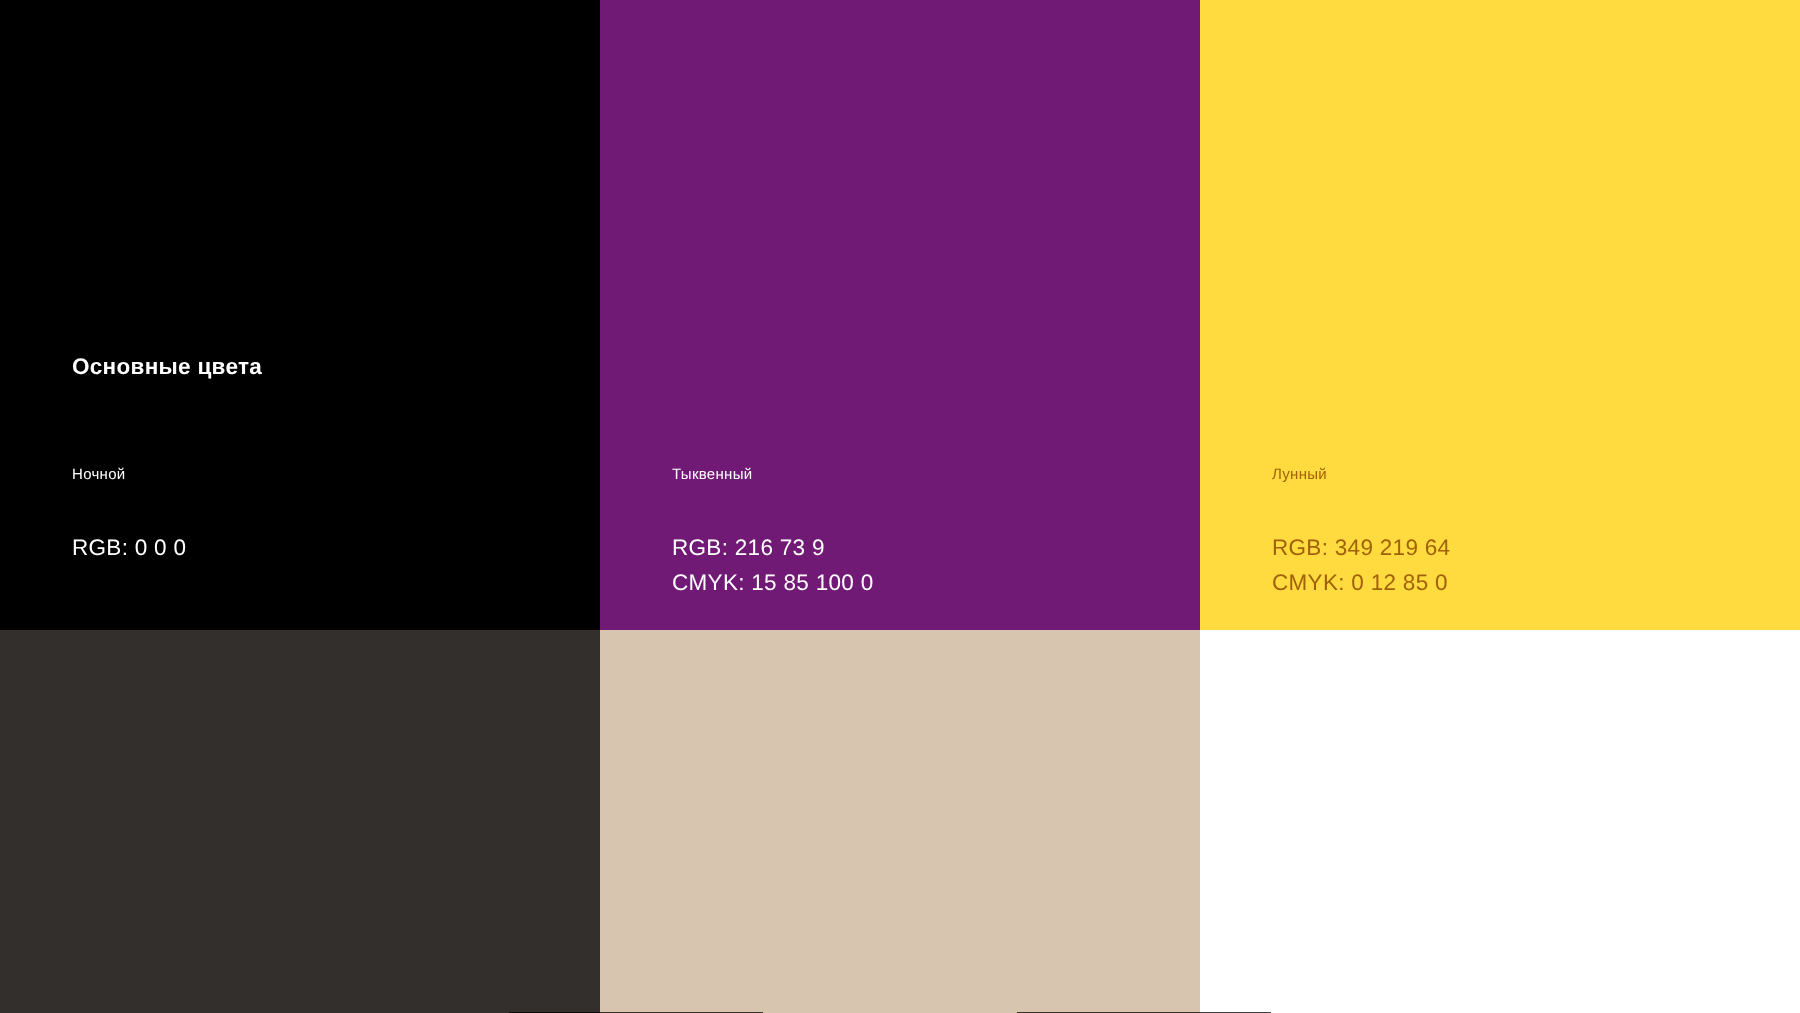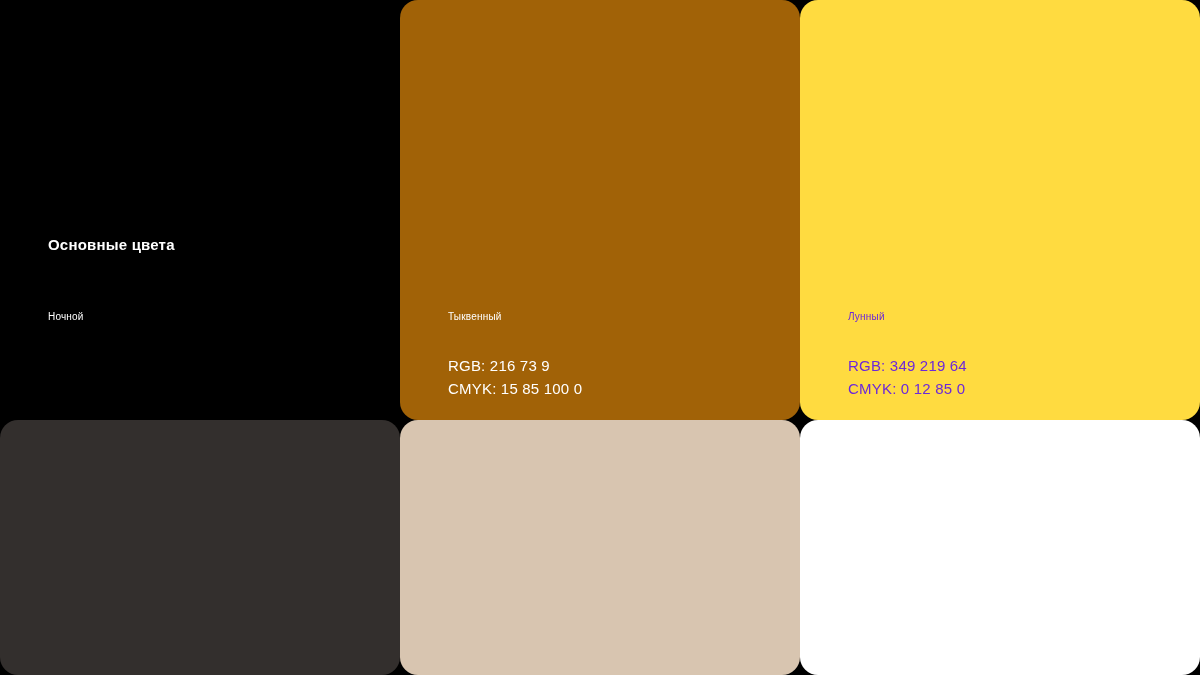--- a/index.html
+++ b/index.html
@@ -12,21 +12,20 @@
   .palette {
     width:1200px; height:675px;
     display:grid;
     grid-template-columns:400px 400px 400px;
     grid-template-rows:420px 255px;
   }
   .swatch {
     position:relative;
     padding-left:20px;
     overflow:hidden;
-    border-radius:18px;
   }
   
   .section-title {
     position:absolute;
     left:48px;
     font-size:15px;
     font-weight:bold;
     letter-spacing:0.2px;
     white-space:nowrap;
   }
@@ -52,35 +51,36 @@
     line-height:23px;
     letter-spacing:0.2px;
     white-space:nowrap;
   }
   .row-top .values { top:354px; }
 
   .values div { white-space:nowrap; }
 
   
   .night      { background:#000000; color:#FFFFFF; }
-  .pumpkin    { background:#a16207; color:#FFFFFF; }
-  .moon       { background:#FFDB40; color:#6d28d9; }
+  .pumpkin    { background:#701a75; color:#FFFFFF; }
+  .moon       { background:#FFDB40; color:#a16207; }
   .twilight   { background:#332F2D; color:#FFFFFF; }
   .pumpkinlt  { background:#D8C5B0; color:#1A1A1A; }
   .whitelight { background:#FFFFFF; color:#1A1A1A; }
 </style>
 </head>
 <body>
 
 <div class="palette">
 
   <div class="swatch row-top night">
     <div class="section-title">Основные цвета</div>
     <div class="swatch-name">Ночной</div>
     <div class="values">
+      <div>RGB: 0 0 0</div>
     </div>
   </div>
 
   <div class="swatch row-top pumpkin">
     <div class="swatch-name">Тыквенный</div>
     <div class="values">
       <div>RGB: 216 73 9</div>
       <div>CMYK: 15 85 100 0</div>
     </div>
   </div>

